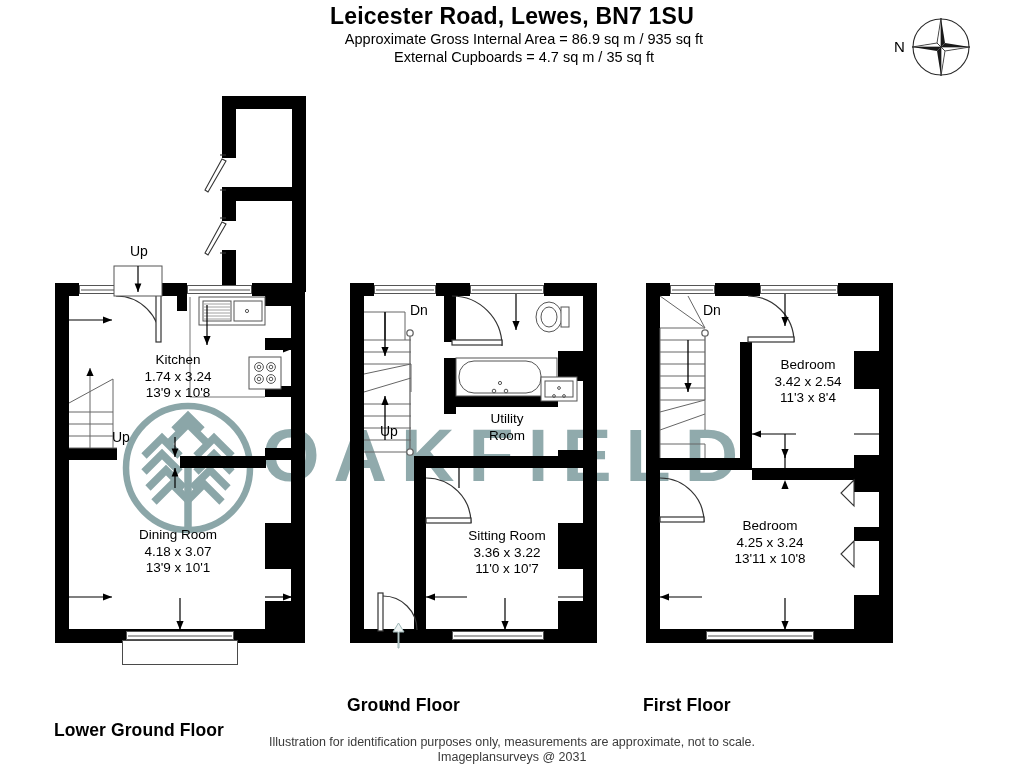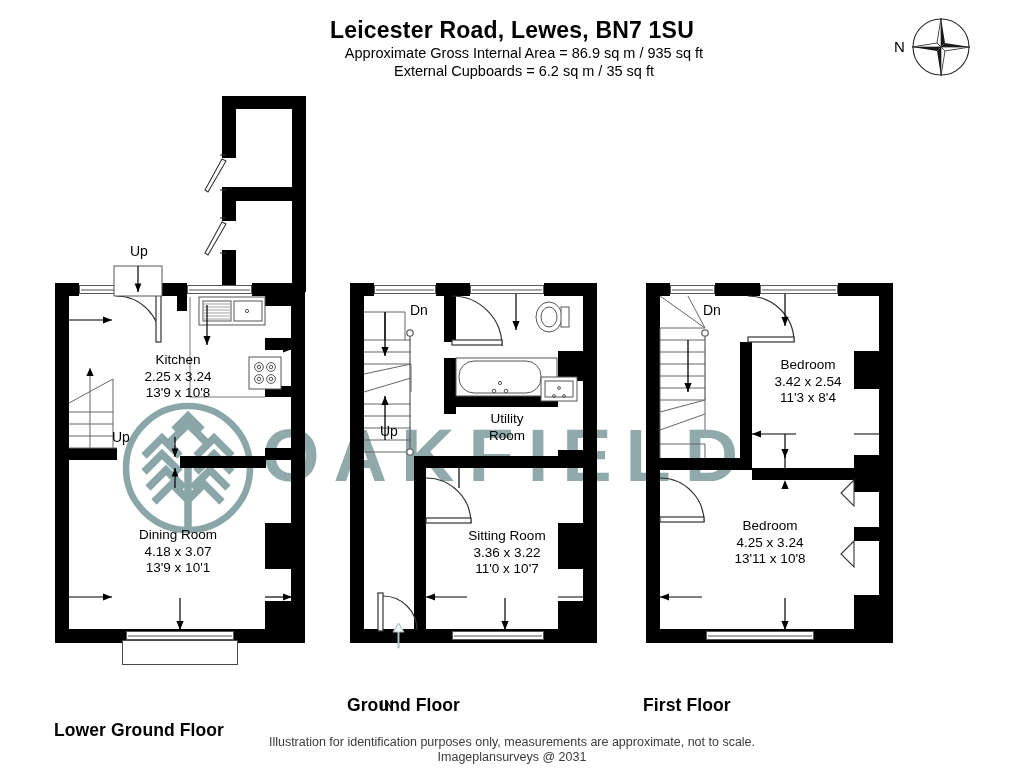--- a/index.html
+++ b/index.html
@@ -8,21 +8,21 @@
     width:1024px; height:768px; background:#ffffff; overflow:hidden;
     font-family:"Liberation Sans", sans-serif; color:#000;
     position:relative;
   }
   #sheet { position:absolute; inset:0; }
 
   
   .hdr { position:absolute; left:0; top:0; width:1024px; text-align:center; }
   .hdr-title {
     font-size:23px; font-weight:bold; letter-spacing:0.2px;
-    margin-top:16px; line-height:28px;
+    margin-top:2px; line-height:28px;
   }
   .hdr-sub { font-size:14.5px; line-height:18px; font-weight:normal;padding-left:24px; }
 
   
   .compass { position:absolute; left:910px; top:16px; width:62px; height:62px; }
   .compass-n {
     position:absolute; left:-16px; top:22px; font-size:15px; font-weight:normal;
   }
 
   
@@ -62,21 +62,21 @@
   .wm-logo { position:absolute; left:118px; top:398px; }
 </style>
 </head>
 <body>
 
 <div id="sheet">
 
   <div class="hdr">
     <div class="hdr-title">Leicester Road, Lewes, BN7 1SU</div>
     <div class="hdr-sub">Approximate Gross Internal Area = 86.9 sq m / 935 sq ft</div>
-    <div class="hdr-sub">External Cupboards = 6.2 sq m / 35 sq ft</div>
+    <div class="hdr-sub">External Cupboards = 4.7 sq m / 35 sq ft</div>
   </div>
 
   <div class="compass">
     <span class="compass-n">N</span>
     <svg width="62" height="62" viewBox="0 0 62 62">
       <circle cx="31" cy="31" r="28" fill="none" stroke="#2a2a2a" stroke-width="1.1"></circle>
       <polygon points="31,2 35,27 31,31 27,27" fill="#1a1a1a"></polygon>
       <polygon points="31,2 27,27 31,31" fill="#ffffff" stroke="#1a1a1a" stroke-width=".7"></polygon>
       <polygon points="31,60 35,35 31,31 27,35" fill="#1a1a1a"></polygon>
       <polygon points="31,60 35,35 31,31" fill="#ffffff" stroke="#1a1a1a" stroke-width=".7"></polygon>
@@ -241,21 +241,21 @@
       </g>
       <path d="M138,292 l-3.4,-8.5 h6.8 z" fill="#000"></path>
       <line x1="138" y1="266" x2="138" y2="292" stroke="#000" stroke-width="1.2"></line>
     </svg>
 
     <div class="tag" style="left:130px; top:244px;">Up</div>
     <div class="tag" style="left:112px; top:430px;">Up</div>
 
     <div class="label" style="left:108px; top:352px; width:140px;">
       <div>Kitchen</div>
-      <div>2.25 x 3.24</div>
+      <div>1.74 x 3.24</div>
       <div>13'9 x 10'8</div>
     </div>
 
     <div class="label" style="left:108px; top:527px; width:140px;">
       <div>Dining Room</div>
       <div>4.18 x 3.07</div>
       <div>13'9 x 10'1</div>
     </div>
   </div>
 

